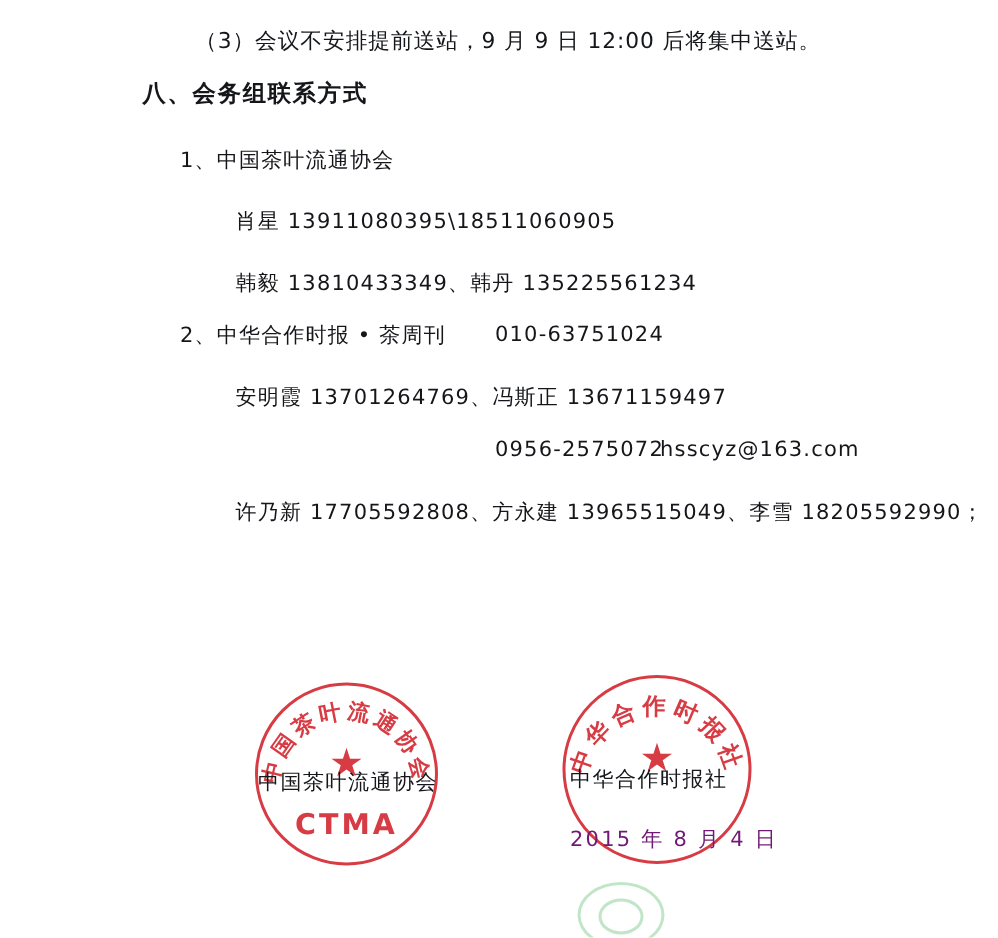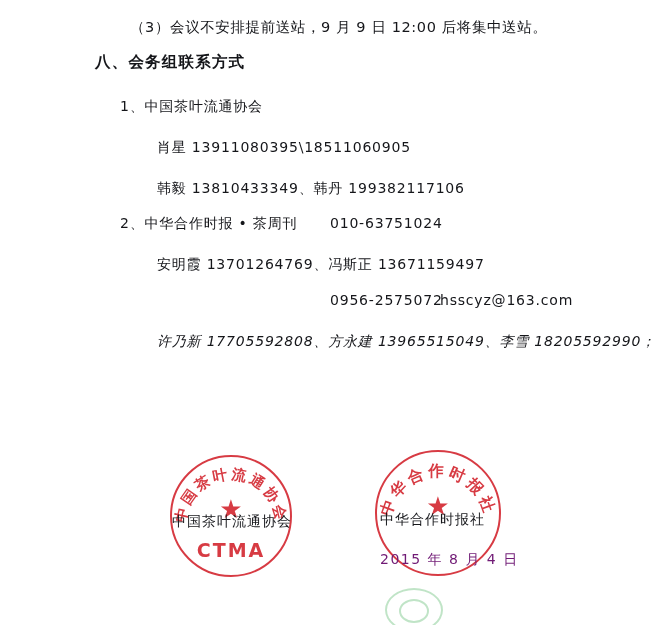--- a/index.html
+++ b/index.html
@@ -129,29 +129,29 @@
 <body>
 
 <div class="page">
 
   <div class="line" style="left:130px; top:18px;">（3）会议不安排提前送站，9 月 9 日 12:00 后将集中送站。</div>
 
   <div class="line heading" style="left:95px; top:52px;">八、会务组联系方式</div>
 
   <div class="line sub" style="left:120px; top:98px;">1、中国茶叶流通协会</div>
   <div class="line sub" style="left:157px; top:139px;">肖星 13911080395\18511060905</div>
-  <div class="line sub" style="left:157px; top:180px;">韩毅 13810433349、韩丹 199382117106</div>
+  <div class="line sub" style="left:157px; top:180px;">韩毅 13810433349、韩丹 135225561234</div>
 
   <div class="line sub" style="left:120px; top:215px;">2、中华合作时报 • 茶周刊</div>
   <div class="line sub" style="left:330px; top:215px;">010-63751024</div>
   <div class="line sub" style="left:157px; top:256px;text-align:center;">安明霞 13701264769、冯斯正 13671159497</div>
 
   <div class="line sub" style="left:330px; top:292px;">0956-2575072</div>
   <div class="line sub" style="left:440px; top:292px;">hsscyz@163.com</div>
-  <div class="line sub" style="left:157px; top:333px;font-style:italic;">许乃新 17705592808、方永建 13965515049、李雪 18205592990；</div>
+  <div class="line sub" style="left:157px; top:333px;">许乃新 17705592808、方永建 13965515049、李雪 18205592990；</div>
 
   <div class="seal seal-left">
     <svg class="seal-arc" viewBox="0 0 122 122">
       <defs>
         <path id="arcL" d="M 14,70 A 47,47 0 0 1 108,70" fill="none"></path>
       </defs>
       <text font-size="15" letter-spacing="3">
         <textPath href="#arcL" startOffset="50%" text-anchor="middle">中国茶叶流通协会</textPath>
       </text>
     </svg>

